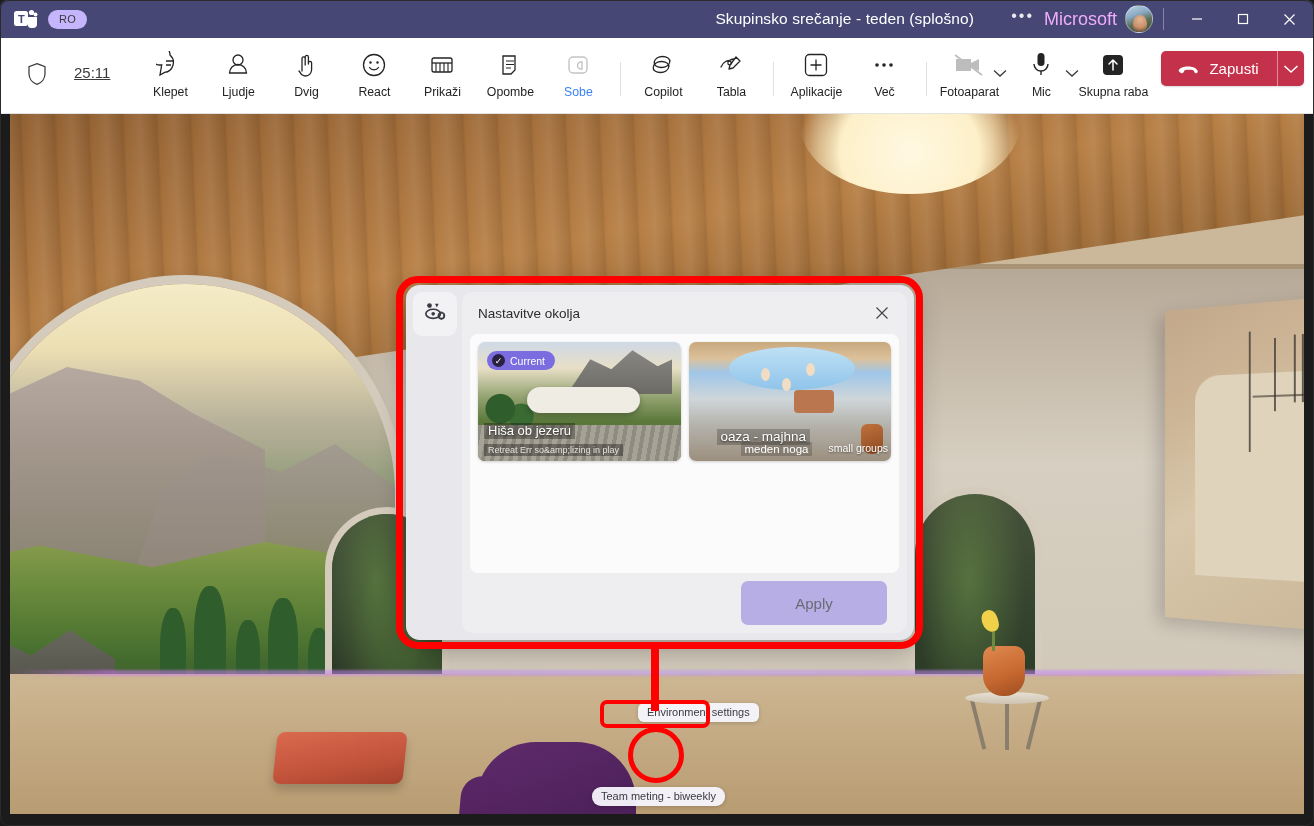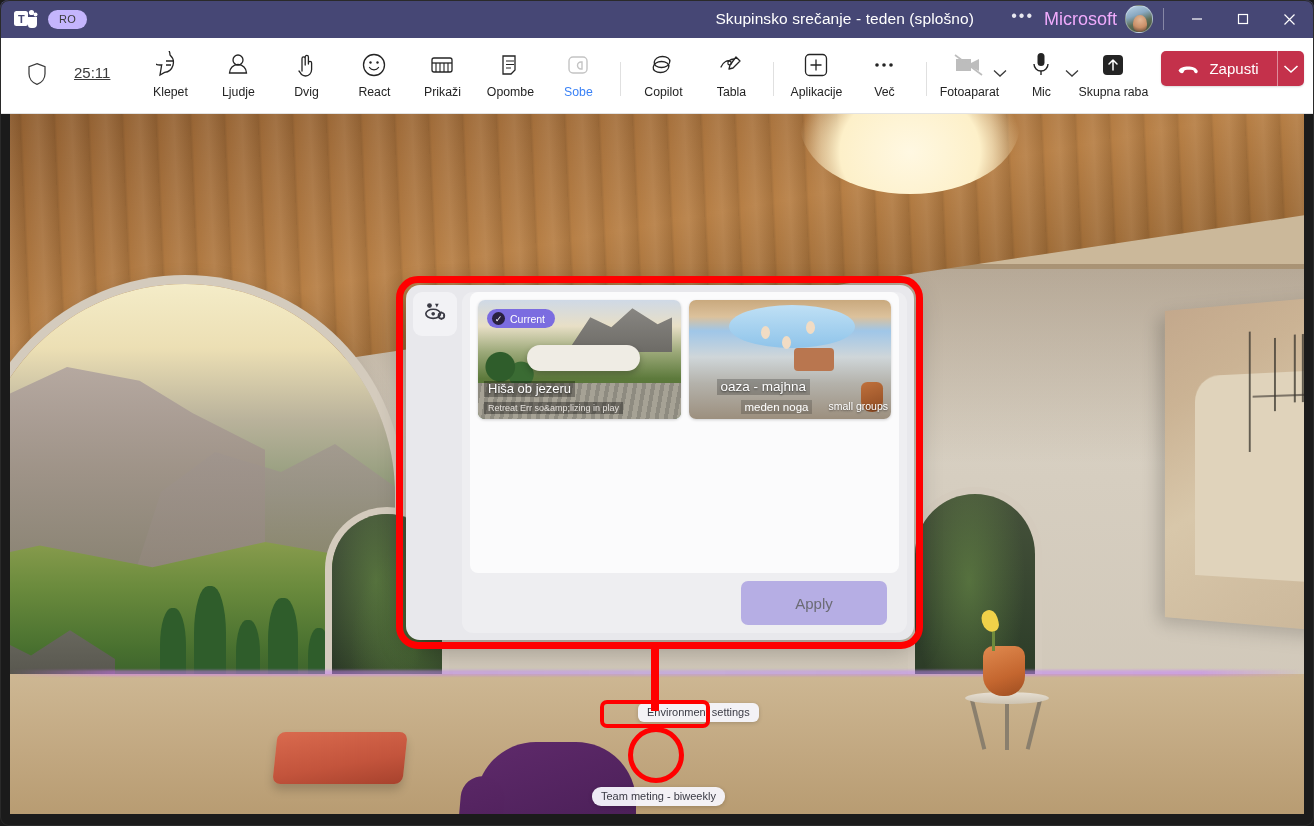--- a/index.html
+++ b/index.html
@@ -314,21 +314,21 @@
     background: rgba(0,0,0,.30);
     padding: 0 4px 1px;
     text-shadow: 0 1px 2px rgba(0,0,0,.6);
   }
   .env-card .cap-sub {
     position: absolute; left: 6px; bottom: 5px;
     font-size: 9px; color: #e6e2dd;
     background: rgba(0,0,0,.34);
     padding: 1px 4px;
   }
-  .env-card.c2 .cap-title { left: 28px; bottom: 24px; font-size: 13.5px; background: rgba(0,0,0,.22); }
+  .env-card.c2 .cap-title { left: 28px; bottom: 16px; font-size: 13.5px; background: rgba(0,0,0,.22); }
   .env-card.c2 .cap-sub  { left: 52px; bottom: 5px; font-size: 11.5px; color:#fff; background: rgba(0,0,0,.18); }
   .env-card.c2 .cap-extra{ position:absolute; left: 140px; bottom: 7px; font-size: 10.5px; color:#fff; text-shadow:0 1px 2px rgba(0,0,0,.5); }
   .pill-current {
     position: absolute; left: 9px; top: 9px;
     display: flex; align-items: center; gap: 5px;
     background: #7b6ce0; color: #fff;
     border-radius: 12px; padding: 3px 10px 3px 5px;
     font-size: 10.5px;
   }
   .pill-current .chk {
@@ -691,20 +691,28 @@
             <ellipse cx="11" cy="14" rx="8" ry="5" fill="none" stroke="#3a3a44" stroke-width="1.8"></ellipse>
             <circle cx="11" cy="14" r="2" fill="#3a3a44"></circle>
             <circle cx="20" cy="16" r="3.2" fill="none" stroke="#3a3a44" stroke-width="1.8"></circle>
             <path d="M20 11.5v1.5M20 19v1.5M16.5 16h1.6M21.9 16h1.6" stroke="#3a3a44" stroke-width="1.6"></path>
           </svg>
         </span>
       </div>
     </div>
 
     <div class="dlg-body">
+      <div class="dlg-head">
+        <span class="dlg-title">Nastavitve okolja</span>
+        <span class="dlg-close">
+          <svg width="14" height="14" viewBox="0 0 14 14">
+              <path d="M1.5 1.5l11 11M12.5 1.5l-11 11" stroke="#444" stroke-width="1.15"></path>
+            </svg>
+        </span>
+      </div>
 
       <div class="dlg-content">
 
         <div class="env-card c1">
           <div class="thumb t1">
             <div class="mtn"></div>
               <div class="trees"></div>
               <div class="house"></div>
               <div class="steps"></div>
           </div>

